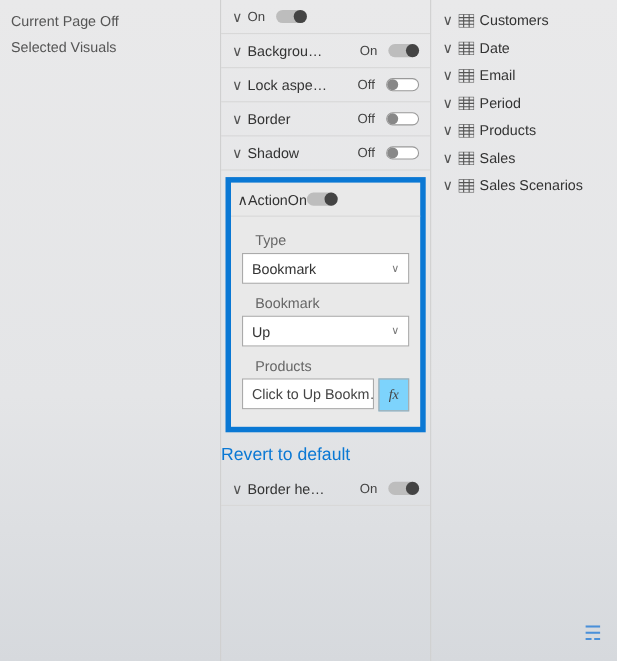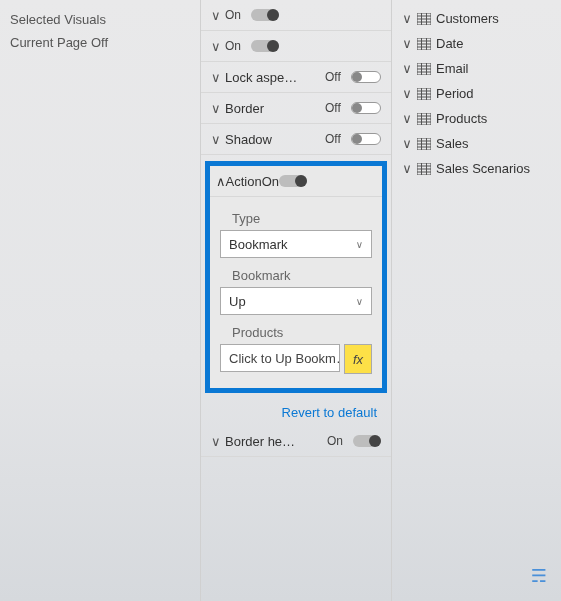--- a/index.html
+++ b/index.html
@@ -21,48 +21,49 @@
 .highlight-box{border:5px solid #0a78d4;margin:6px 4px 2px 4px;background:#e9e9e9}
 .action-header{display:flex;align-items:center;height:30px;padding:0 6px;border-bottom:1px solid #d8d8d8}
 .action-body{padding:10px 10px 14px 10px}
 .field-label{color:#666;margin:10px 0 4px 12px}
 .field-label:first-child{margin-top:4px}
 .select{display:flex;align-items:center;justify-content:space-between;background:#fff;border:1px solid #aaa;height:26px;padding:0 8px}
 .select .sv{color:#333}
 .select .dd{color:#777;font-size:10px}
 .tooltip-row{display:flex;gap:4px}
 .tooltip-input{flex:1;background:#fff;border:1px solid #aaa;height:26px;padding:0 8px;display:flex;align-items:center;color:#444;white-space:nowrap;overflow:hidden;text-overflow:ellipsis}
-.fx-btn{width:26px;height:28px;background:#fde047;border:1px solid #aaa;display:flex;align-items:center;justify-content:center;font-style:italic;font-family:Liberation Sans, sans-serif;color:#444}
-.revert{color:#0a78d4;text-align:right;padding:10px 14px 6px 0;font-size:13px}
+.fx-btn{width:26px;height:28px;background:#7dd3fc;border:1px solid #aaa;display:flex;align-items:center;justify-content:center;font-style:italic;font-family:Liberation Serif, serif;color:#444}
+.revert{color:#0a78d4;padding:10px 14px 6px 0;font-size:16px}
 .fields-row{display:flex;align-items:center;height:25px;padding:0 2px}
 .fields-row .chev{width:14px;color:#555;text-align:center}
 .table-icon{width:16px;display:flex;align-items:center;justify-content:center;margin:0 4px 0 2px}
 .table-icon svg{display:block}
 .fields-row .flabel{color:#333}
 .subscribe{position:absolute;right:14px;bottom:14px;color:#4a90d9;font-size:18px}
 </style>
 </head>
 <body>
 
 <div class="container">
   <div class="col-left">
+    <div class="left-item">Current Page Off</div>
     <div class="left-item">Selected Visuals</div>
-    <div class="left-item">Current Page Off</div>
   </div>
 
   <div class="col-mid">
     <div class="format-row">
       <span class="chev">∨</span>
       <span class="state">On</span>
       <span class="toggle on">
           <span class="knob"></span>
         </span>
     </div>
     <div class="format-row">
       <span class="chev">∨</span>
+      <span class="lbl">Backgrou…</span>
       <span class="state">On</span>
       <span class="toggle on">
           <span class="knob"></span>
         </span>
     </div>
     <div class="format-row">
       <span class="chev">∨</span>
       <span class="lbl">Lock aspe…</span>
       <span class="state">Off</span>
       <span class="toggle off">

